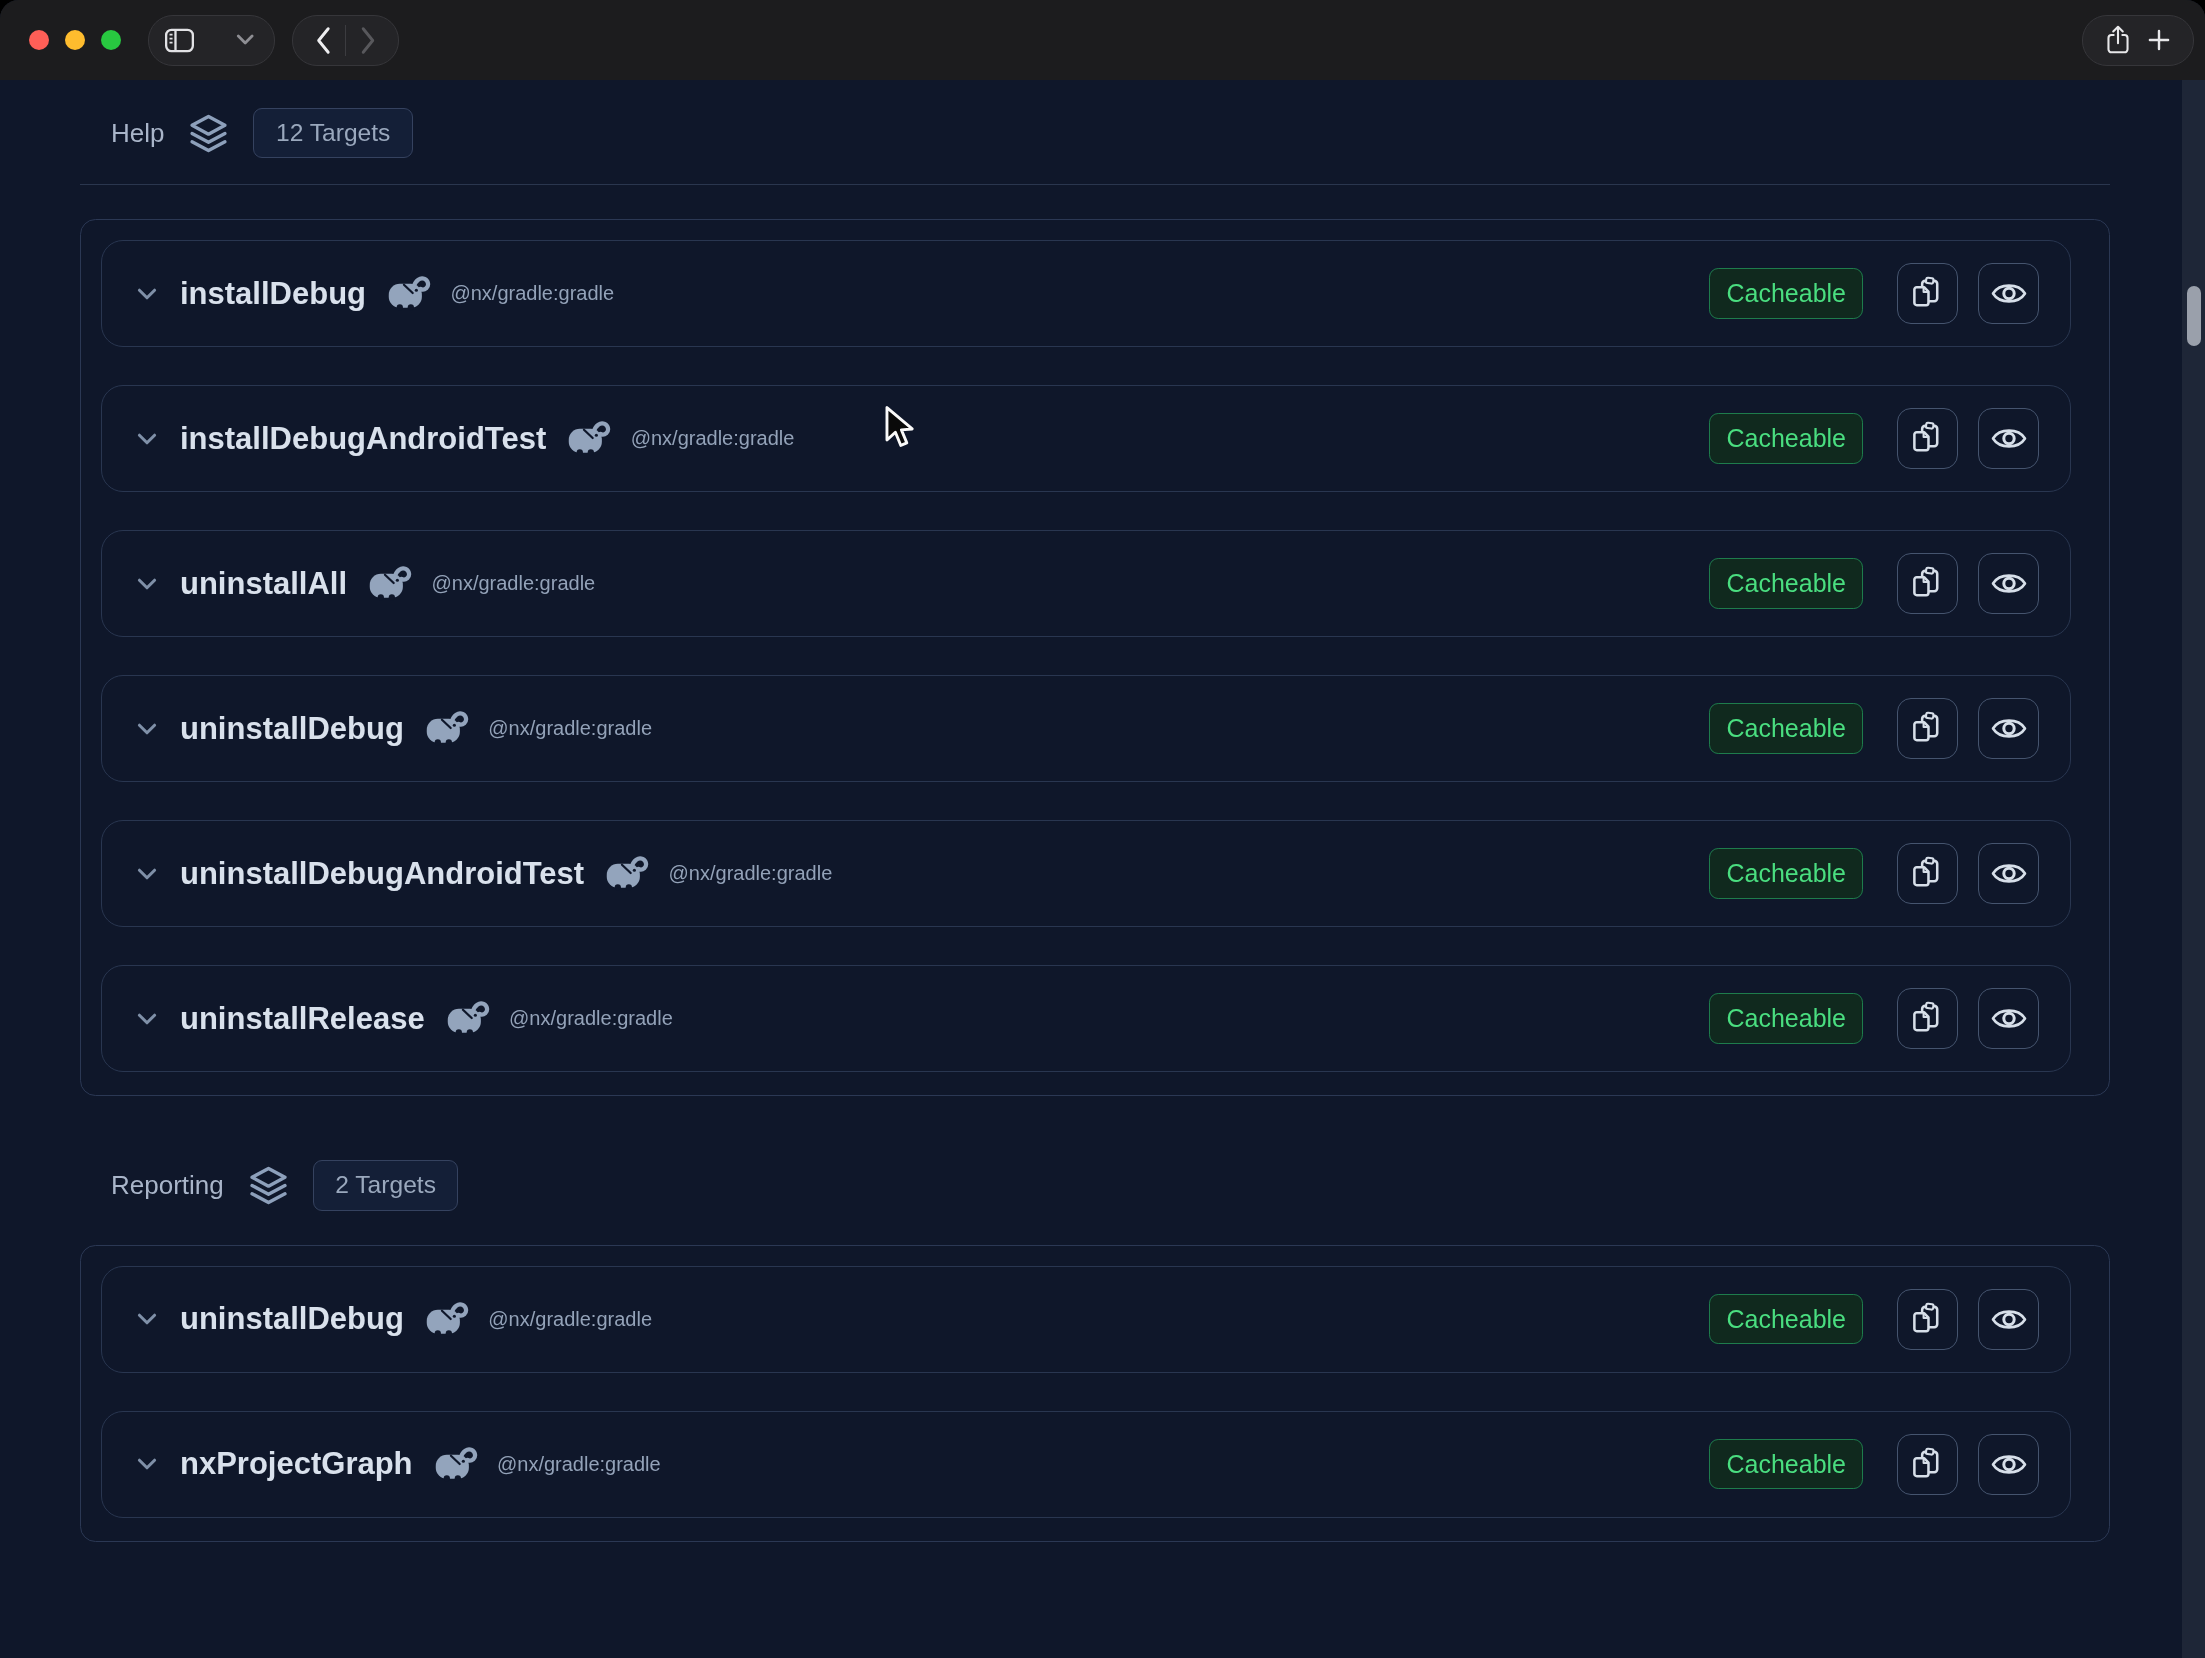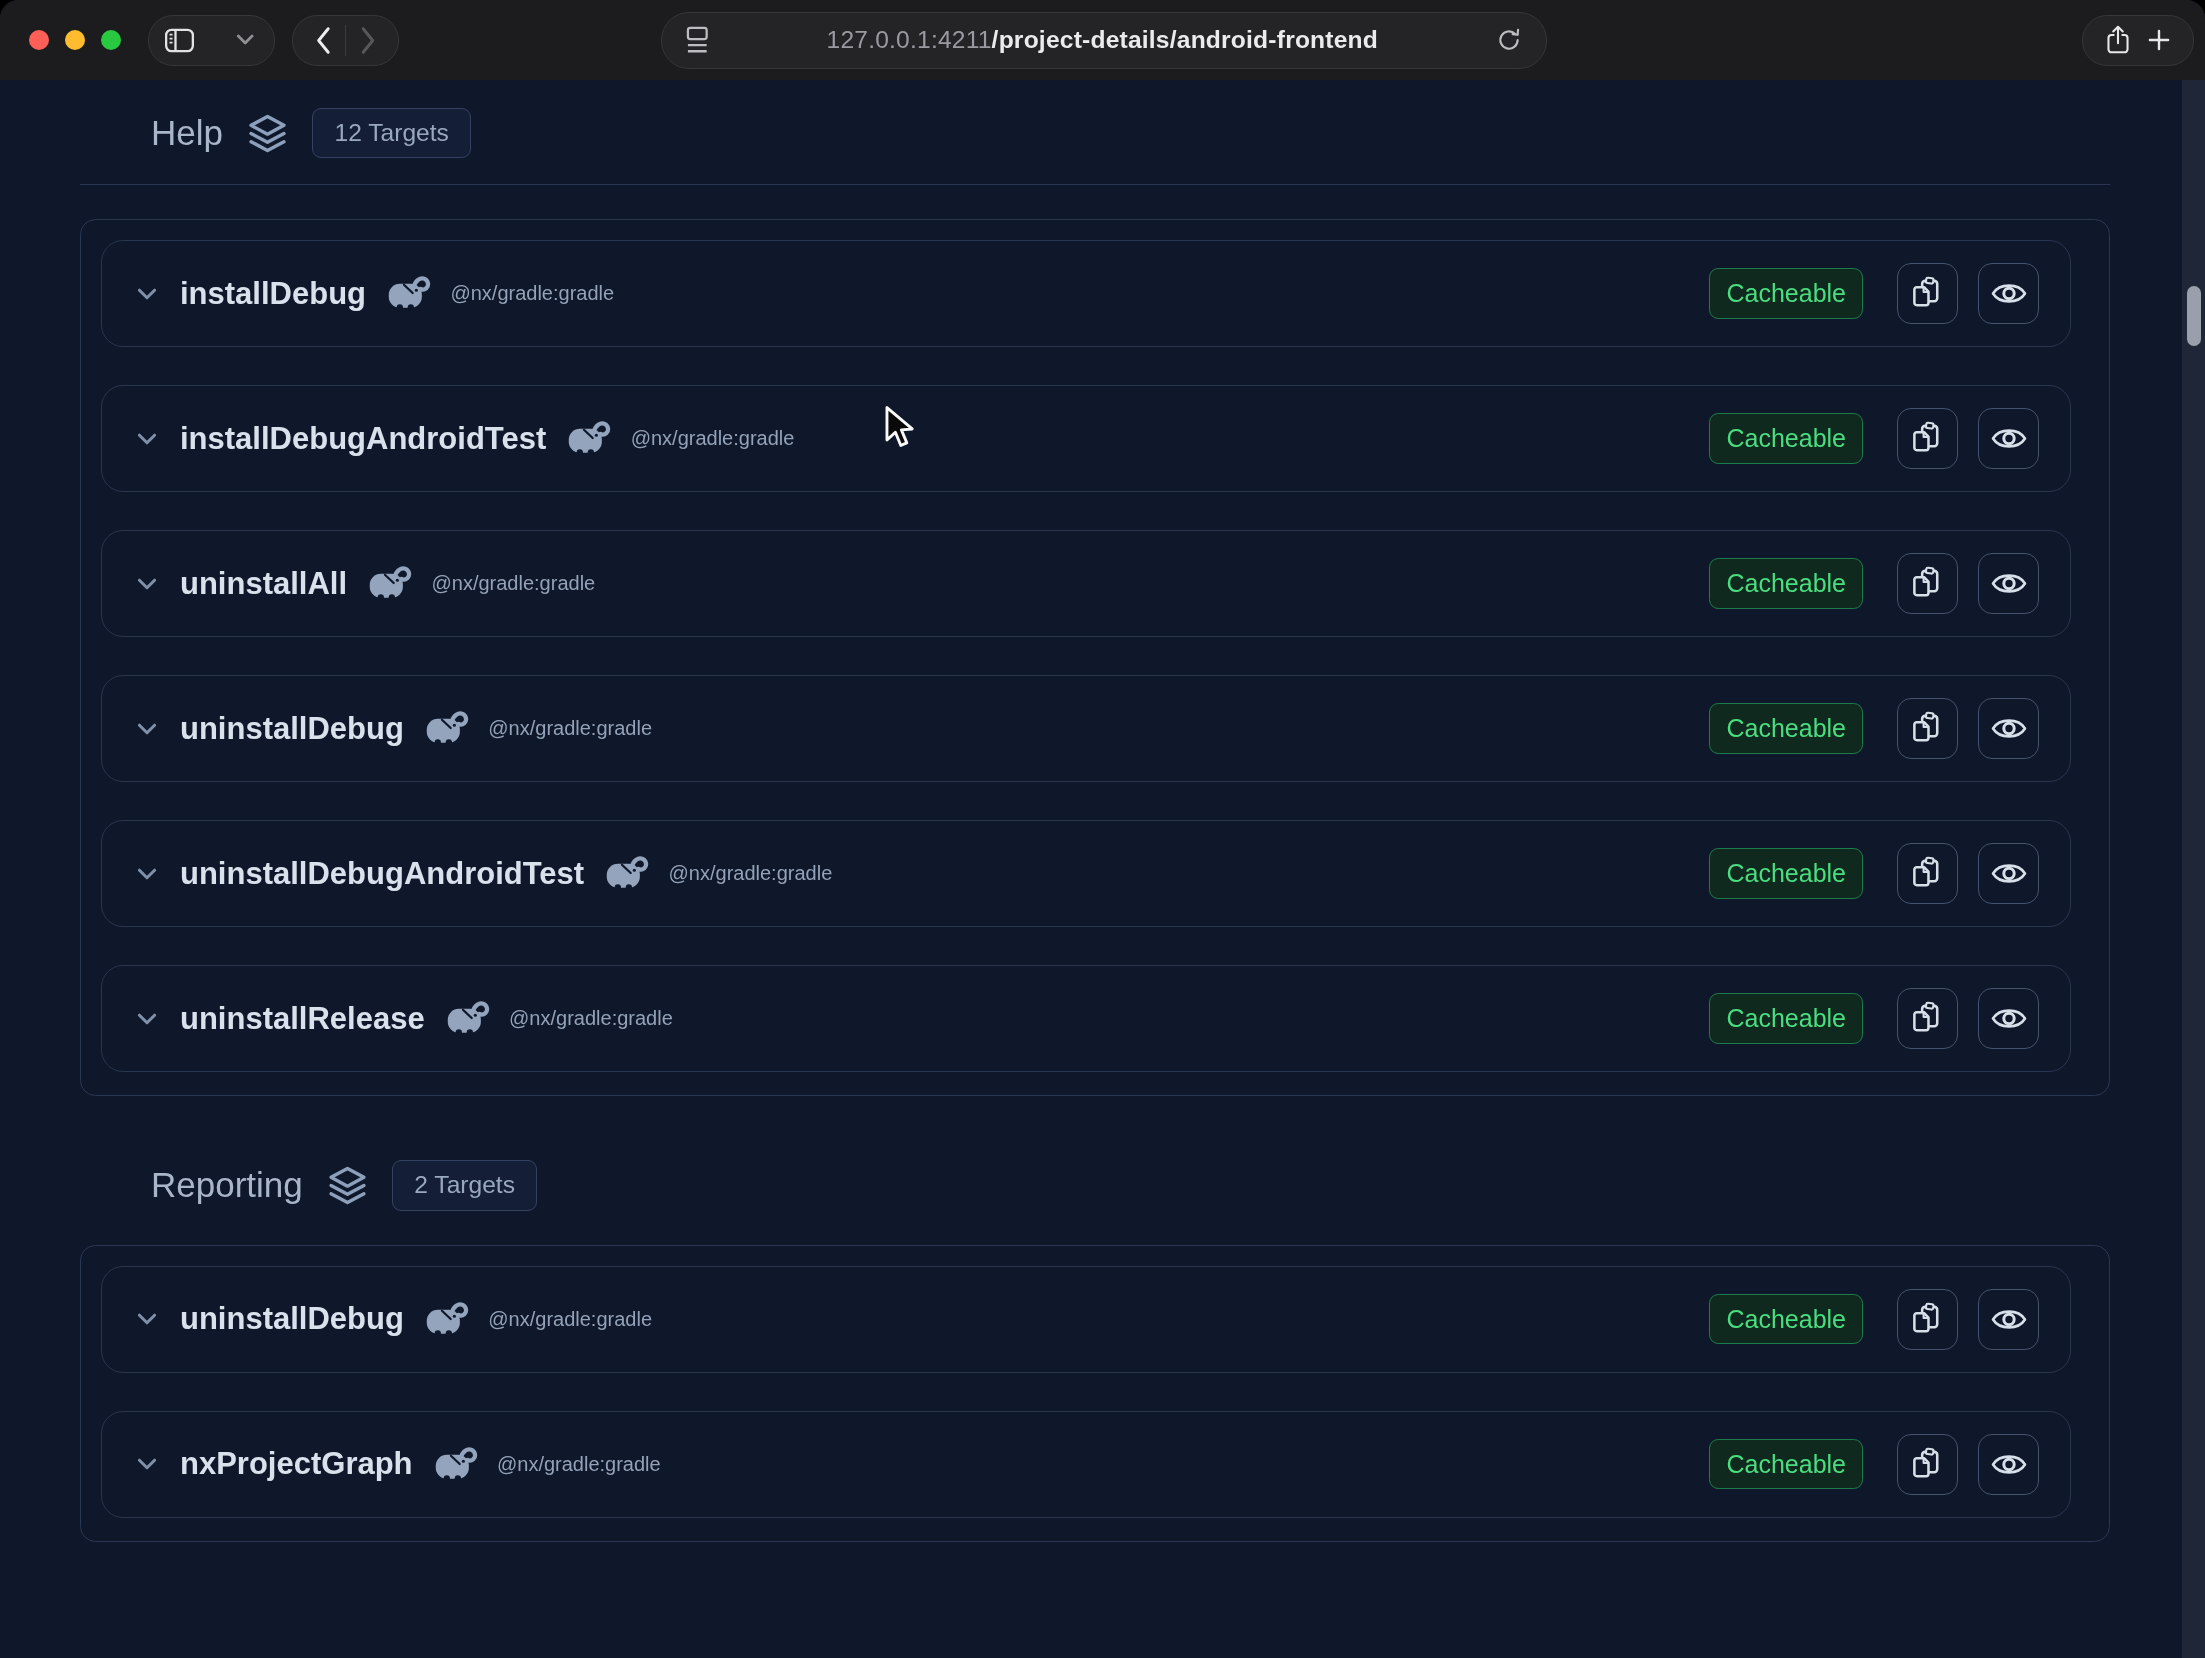--- a/index.html
+++ b/index.html
@@ -44,21 +44,21 @@
   .pill-actions{left:2082px;width:112px;justify-content:space-between;padding:0 21.5px;}
   .urlbar{position:absolute;left:661px;top:11.5px;width:886px;height:57px;border-radius:28px;background:var(--urlbar);border:0.8px solid var(--pill-border);display:flex;align-items:center;padding:0 23px;}
   .url-text{flex:1;text-align:center;font-size:24.6px;letter-spacing:0.2px;white-space:nowrap;}
   .url-host{color:#9a9aa1;}
   .url-path{color:#ebebee;font-weight:700;}
   .cicon{display:block;}
 
   
   .page{position:absolute;top:80px;left:0;right:0;bottom:0;background:var(--bg);overflow:hidden;padding:0 95px 0 80px;}
   .section-header{display:flex;align-items:center;gap:23px;margin-left:31px;}
-  .section-title{font-size:35px;color:var(--title);margin-left:40px;}
+  .section-title{font-size:26px;color:var(--title);}
   .layers{color:#8da0bb;}
   .targets-badge{font-size:24.6px;color:var(--muted);background:var(--badge-bg);border:1.5px solid var(--badge-border);border-radius:9px;padding:10px 21.5px;line-height:1.15;}
   .hd-help{margin-top:28px;}
   hr.section-divider{border:none;border-top:1.5px solid var(--divider);margin-top:26px;}
   .hd-install{margin-top:58px;}
   .hd-reporting{margin-top:64px;}
   .targets-card{margin-top:34px;border:1.5px solid var(--card-border);border-radius:15.4px;padding:20px 38px 23px 20px;}
   .target-row{height:107px;border:1.5px solid var(--row-border);border-radius:22px;display:flex;align-items:center;padding:0 31px 0 32px;margin-bottom:38px;background:var(--bg);}
   .target-row:last-child{margin-bottom:0;}
   .row-chevron{color:var(--chevron);margin-right:20px;flex:none;}
@@ -167,29 +167,20 @@
     <div class="pill pill-nav">
       <svg class="cicon" width="18.4" height="29" style="color:#eeeef0" viewBox="0 0 24 38">
           <use href="#i-back"></use>
         </svg>
       <span class="nav-sep"></span>
       <svg class="cicon" width="18.4" height="29" style="color:#58585c" viewBox="0 0 24 38">
           <use href="#i-forward"></use>
         </svg>
     </div>
 
-    <div class="urlbar">
-      <svg class="cicon" width="24.6" height="30" style="color:#bcbcc1" viewBox="0 0 32 39">
-          <use href="#i-reader"></use>
-        </svg>
-      <span class="url-text"><span class="url-host">127.0.0.1:4211</span><span class="url-path">/project-details/android-frontend</span></span>
-      <svg class="cicon" width="28" height="28" style="color:#bcbcc1" viewBox="0 0 36 36">
-          <use href="#i-refresh"></use>
-        </svg>
-    </div>
 
     <div class="pill pill-actions">
       <svg class="cicon" width="26" height="31.5" style="color:#e8e8ea" viewBox="0 0 34 41">
           <use href="#i-share"></use>
         </svg>
       <svg class="cicon" width="26" height="26" style="color:#e8e8ea" viewBox="0 0 34 34">
           <use href="#i-plus"></use>
         </svg>
     </div>
   </header>

